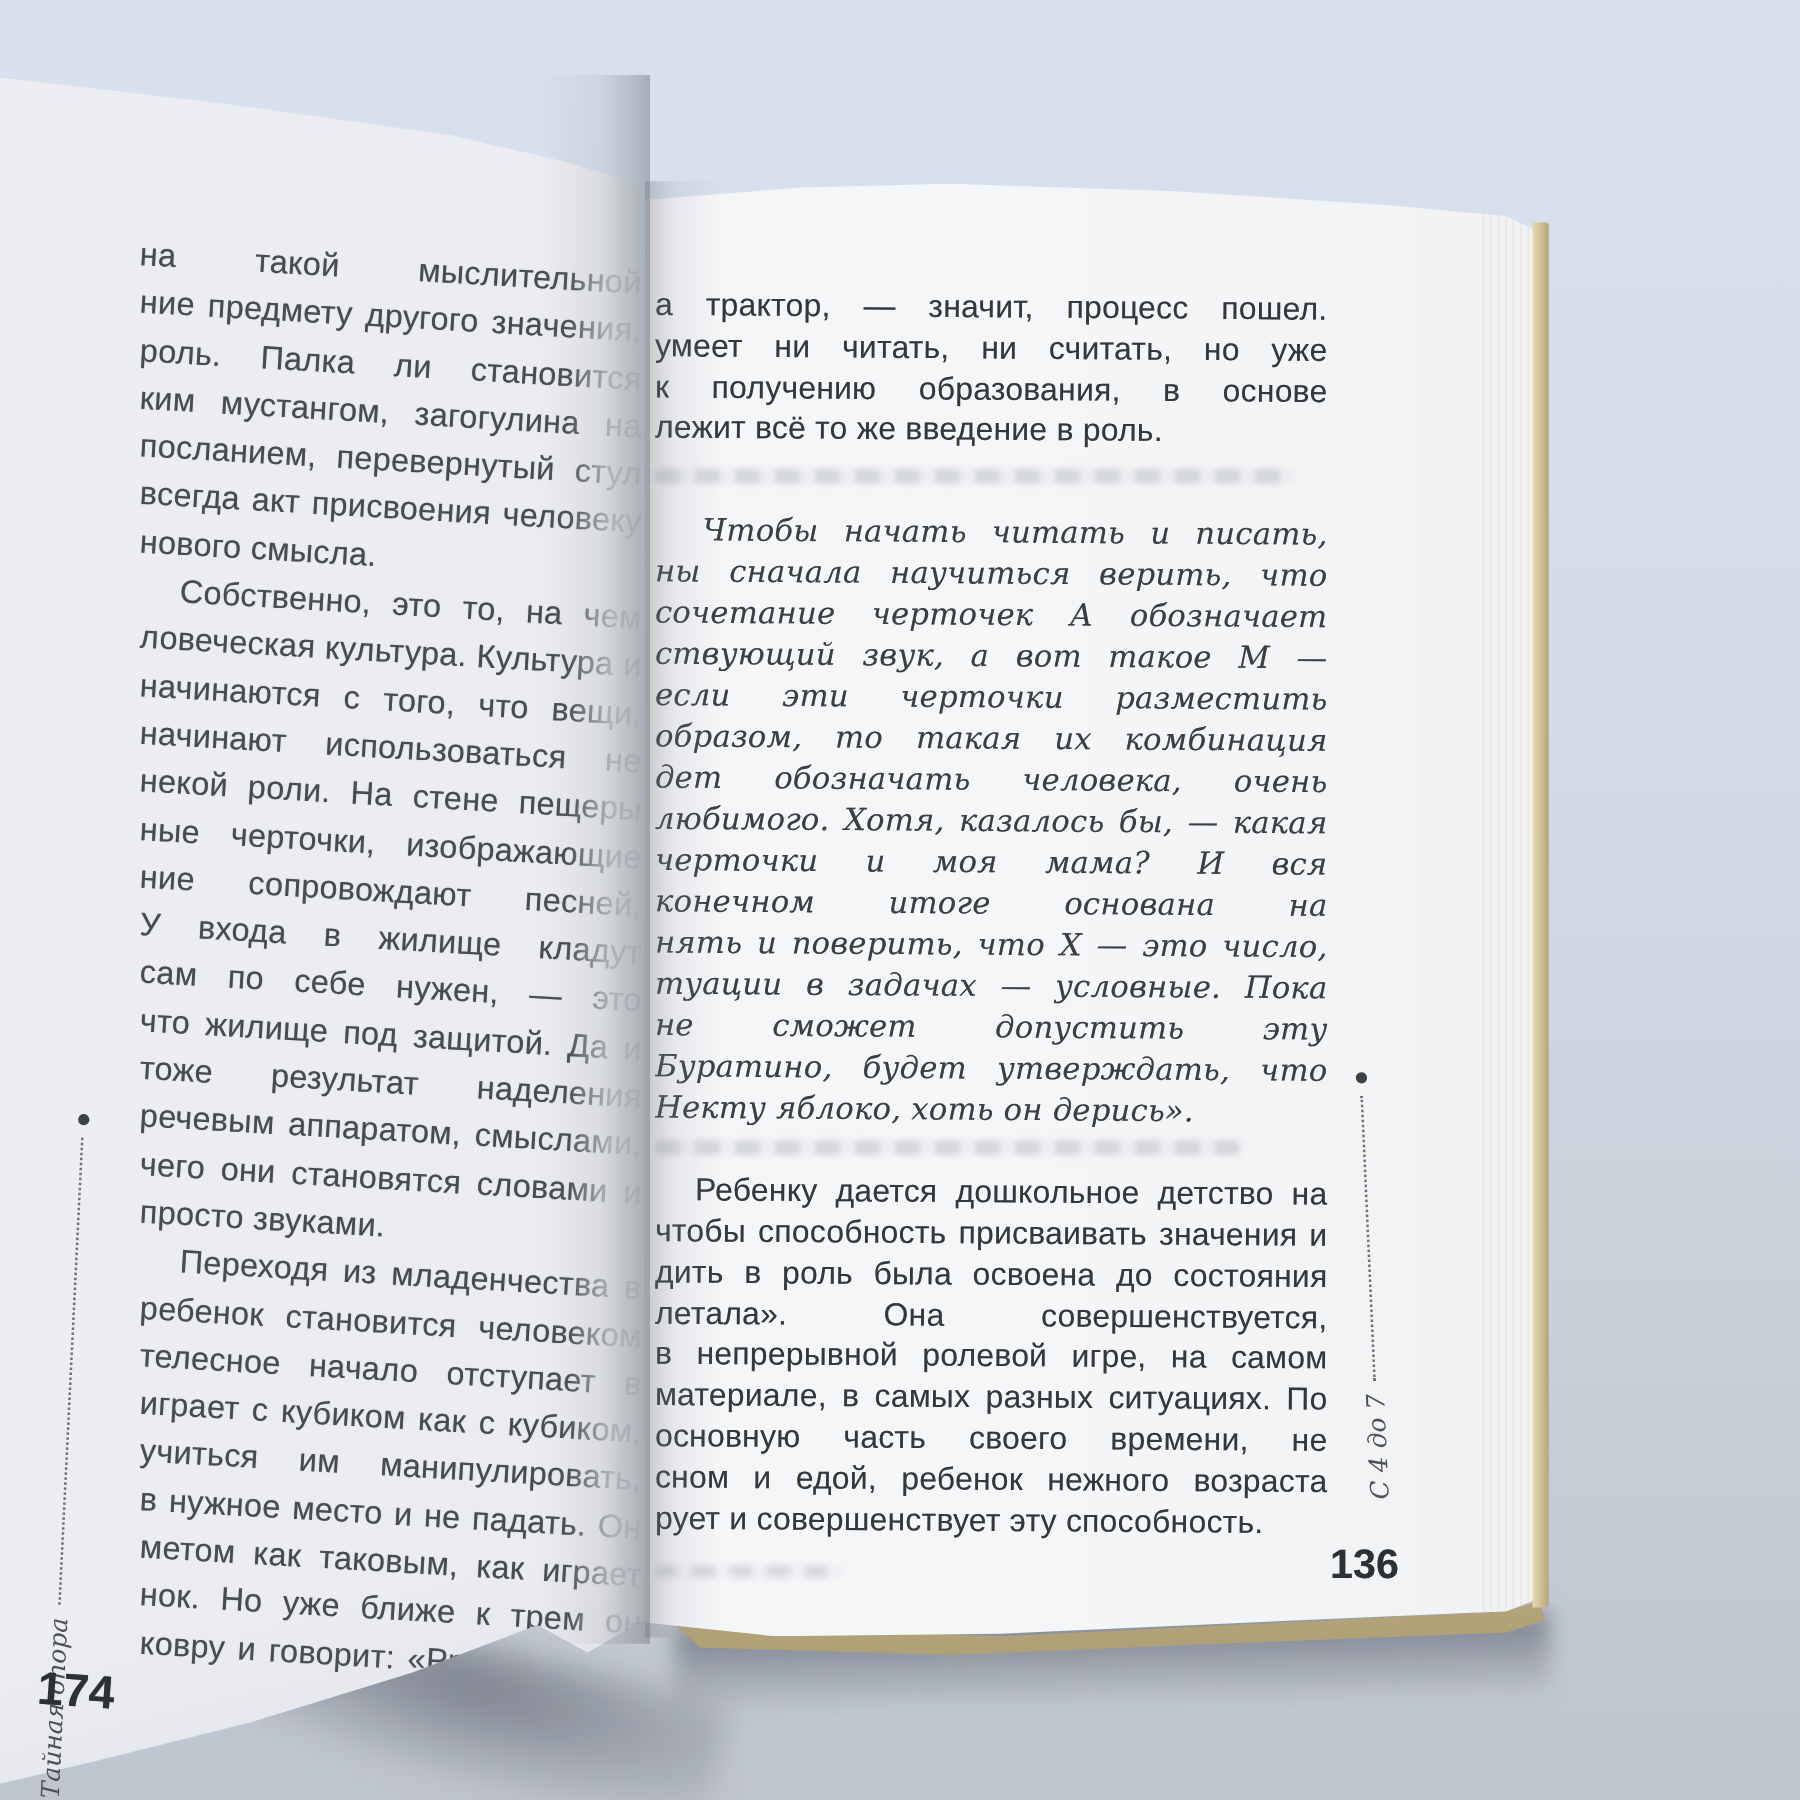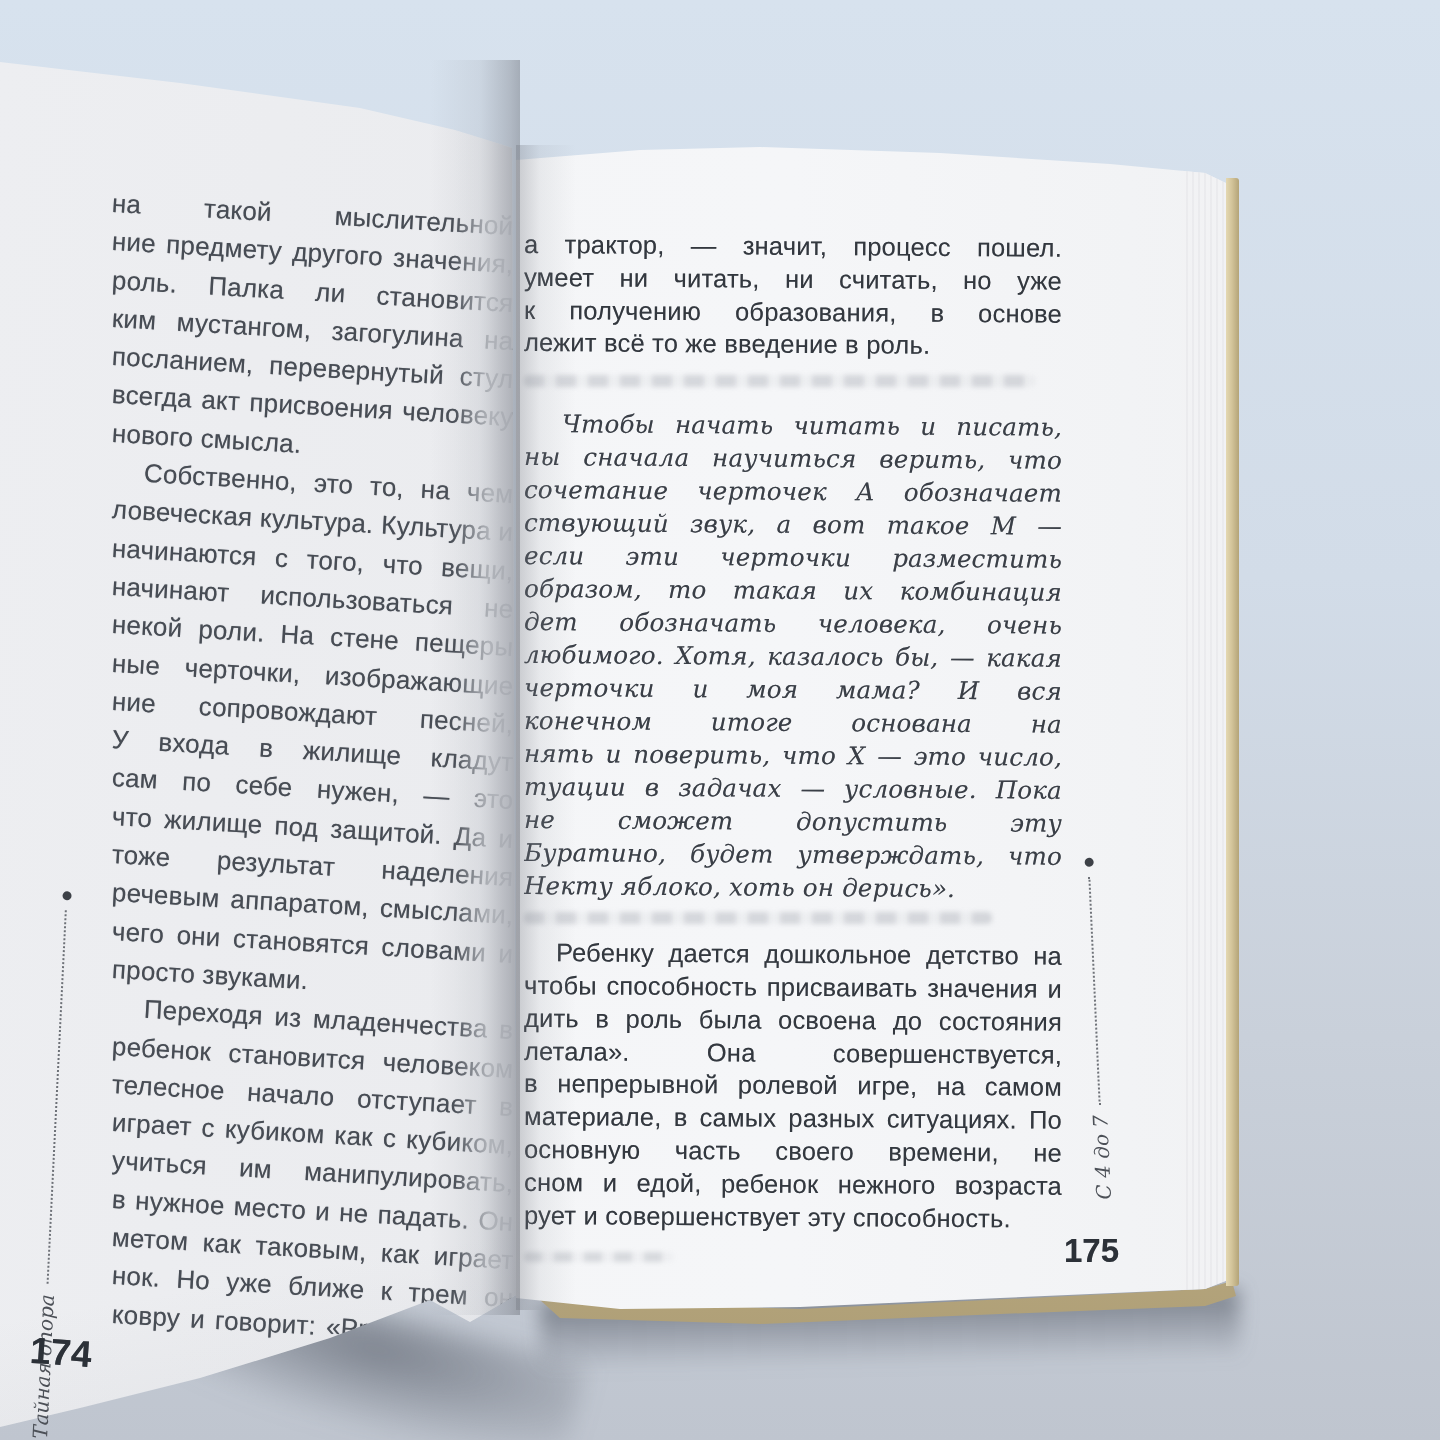--- a/index.html
+++ b/index.html
@@ -208,15 +208,15 @@
     <span class="enddot"></span>
   </div>
 
   <div class="margin-row margin-right-row">
     <span class="mlabel">С 4 до 7</span>
     <span class="mdots"></span>
     <span class="enddot"></span>
   </div>
 
   <div class="pgnum pg-left">174</div>
-  <div class="pgnum pg-right">175</div>
+  <div class="pgnum pg-right">136</div>
 
 </div>
 
 </body></html>

